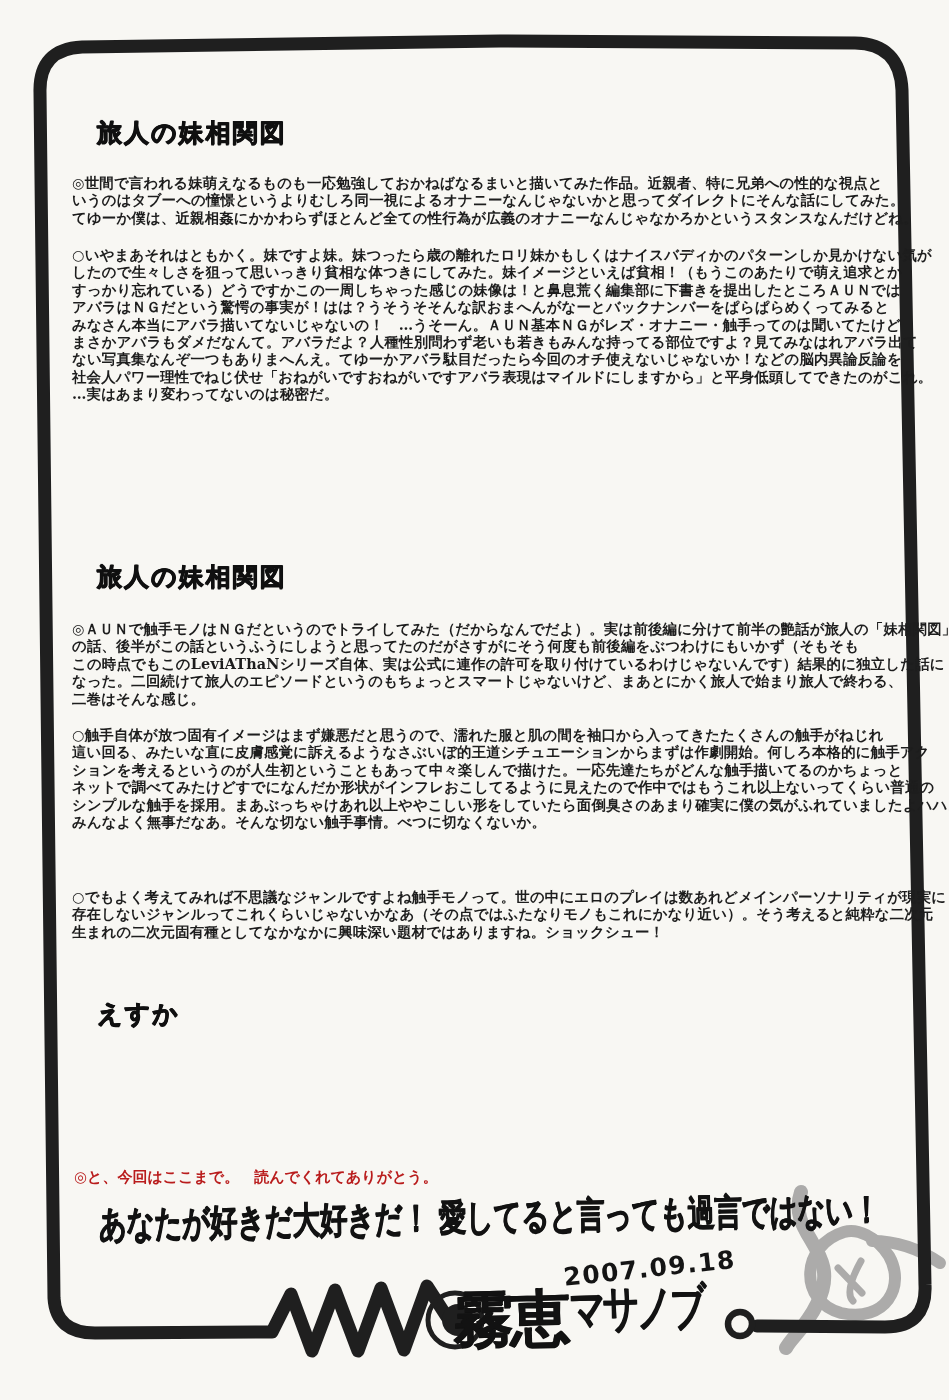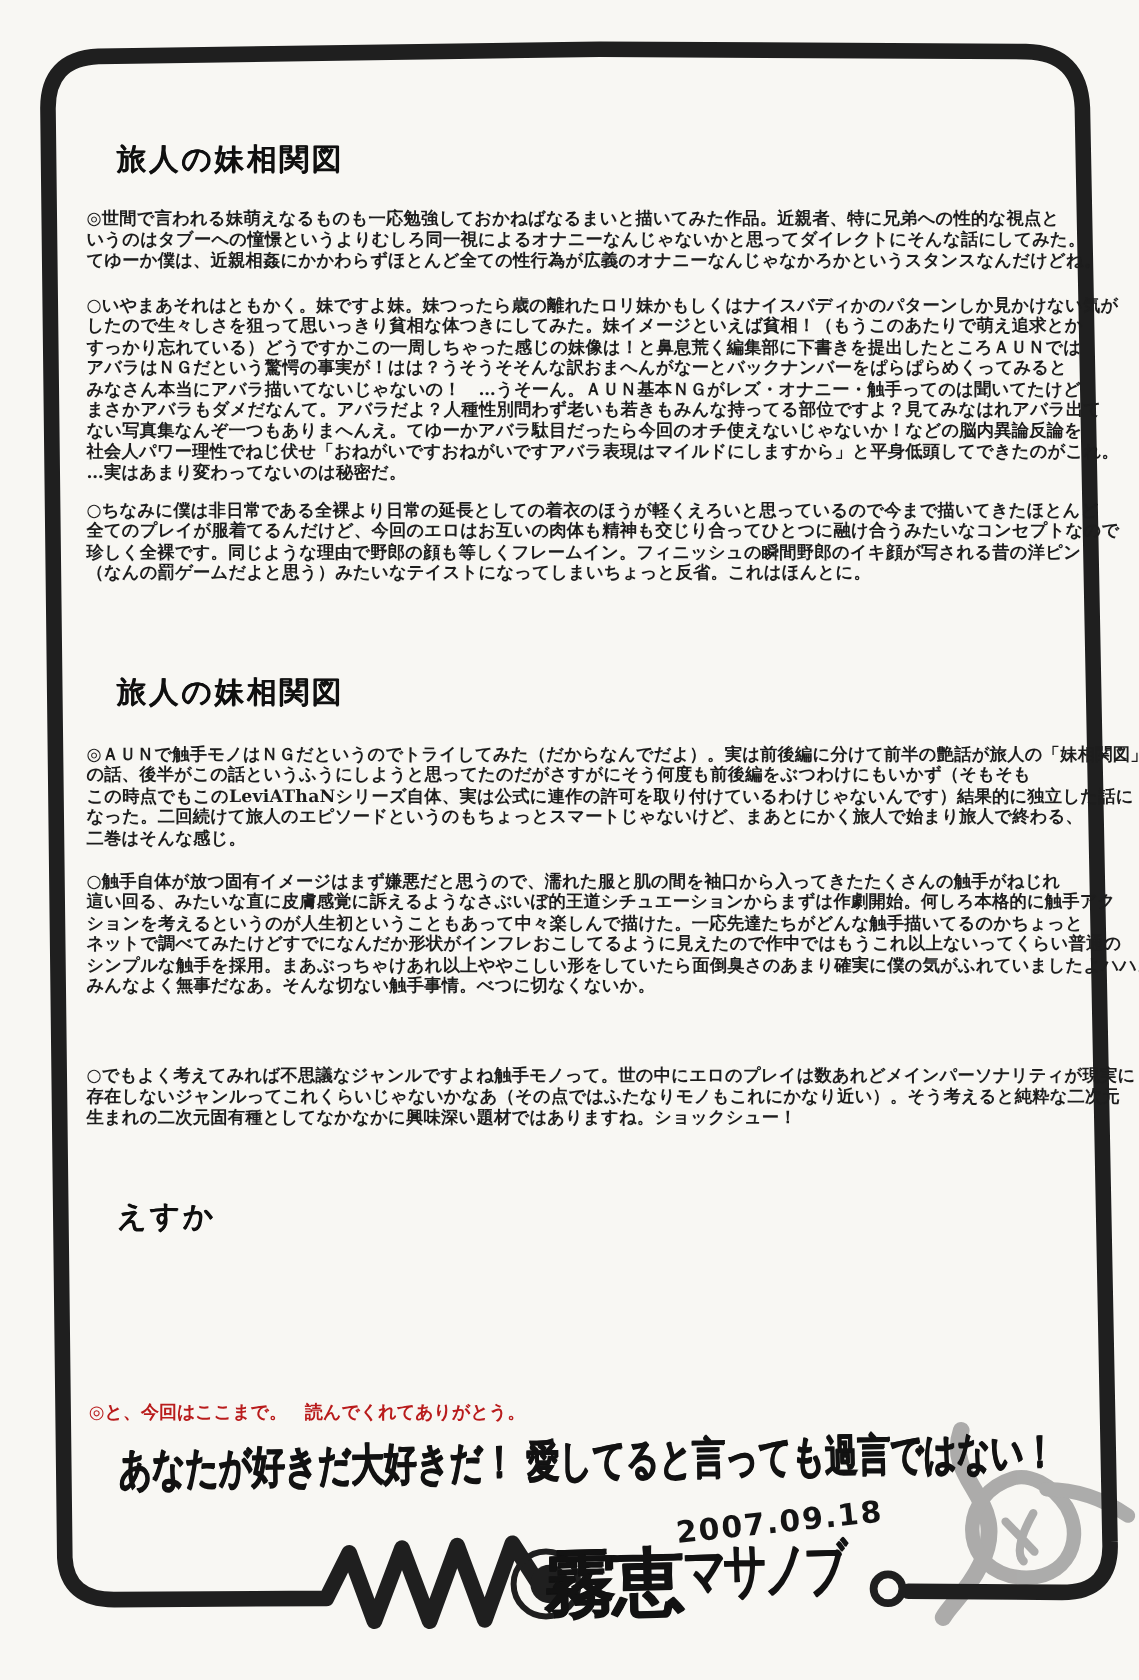--- a/index.html
+++ b/index.html
@@ -12,21 +12,21 @@
   svg.frame{position:absolute;left:0;top:0;z-index:1;}
   .para{
     position:absolute;left:72px;z-index:3;
     font-family:"DejaVu Serif",serif;
     font-size:14.4px;line-height:17.4px;letter-spacing:.2px;
     color:#1d1d1d;font-weight:600;white-space:pre;
   }
   .heading{
     position:absolute;left:97px;z-index:3;
     font-family:"DejaVu Sans",sans-serif;
-    font-size:25px;font-weight:400;letter-spacing:2px;color:#101010;
+    font-size:25px;font-weight:700;letter-spacing:2px;color:#101010;
     text-shadow:.7px 0 #101010,-.4px 0 #101010,0 .5px #101010;
     white-space:pre;
   }
   .closing{
     position:absolute;left:74px;top:1168px;z-index:3;
     font-family:"DejaVu Serif",serif;
     font-size:15px;font-weight:700;color:#b91c1c;white-space:pre;
   }
   .handwritten{
     position:absolute;left:98px;top:1200px;z-index:4;
@@ -89,24 +89,20 @@
 てゆーか僕は、近親相姦にかかわらずほとんど全ての性行為が広義のオナニーなんじゃなかろかというスタンスなんだけどね。</div>
   <div class="para" style="top:246px">○いやまあそれはともかく。妹ですよ妹。妹つったら歳の離れたロリ妹かもしくはナイスバディかのパターンしか見かけない気が
 したので生々しさを狙って思いっきり貧相な体つきにしてみた。妹イメージといえば貧相！（もうこのあたりで萌え追求とか
 すっかり忘れている）どうですかこの一周しちゃった感じの妹像は！と鼻息荒く編集部に下書きを提出したところＡＵＮでは
 アバラはＮＧだという驚愕の事実が！はは？うそうそそんな訳おまへんがなーとバックナンバーをぱらぱらめくってみると
 みなさん本当にアバラ描いてないじゃないの！　…うそーん。ＡＵＮ基本ＮＧがレズ・オナニー・触手ってのは聞いてたけど
 まさかアバラもダメだなんて。アバラだよ？人種性別問わず老いも若きもみんな持ってる部位ですよ？見てみなはれアバラ出て
 ない写真集なんぞ一つもありまへんえ。てゆーかアバラ駄目だったら今回のオチ使えないじゃないか！などの脳内異論反論を
 社会人パワー理性でねじ伏せ「おねがいですおねがいですアバラ表現はマイルドにしますから」と平身低頭してできたのがこれ。
 …実はあまり変わってないのは秘密だ。</div>
-  <div class="para" style="top:417px">○ちなみに僕は非日常である全裸より日常の延長としての着衣のほうが軽くえろいと思っているので今まで描いてきたほとんど
-全てのプレイが服着てるんだけど、今回のエロはお互いの肉体も精神も交じり合ってひとつに融け合うみたいなコンセプトなので
-珍しく全裸です。同じような理由で野郎の顔も等しくフレームイン。フィニッシュの瞬間野郎のイキ顔が写される昔の洋ピン
-（なんの罰ゲームだよと思う）みたいなテイストになってしまいちょっと反省。これはほんとに。</div>
 
   <div class="heading" style="top:560px">旅人の妹相関図</div>
   <div class="para" style="top:620px">◎ＡＵＮで触手モノはＮＧだというのでトライしてみた（だからなんでだよ）。実は前後編に分けて前半の艶話が旅人の「妹相関図」
 の話、後半がこの話というふうにしようと思ってたのだがさすがにそう何度も前後編をぶつわけにもいかず（そもそも
 この時点でもこのLeviAThaNシリーズ自体、実は公式に連作の許可を取り付けているわけじゃないんです）結果的に独立した話に
 なった。二回続けて旅人のエピソードというのもちょっとスマートじゃないけど、まあとにかく旅人で始まり旅人で終わる、
 二巻はそんな感じ。</div>
   <div class="para" style="top:726px">○触手自体が放つ固有イメージはまず嫌悪だと思うので、濡れた服と肌の間を袖口から入ってきたたくさんの触手がねじれ
 這い回る、みたいな直に皮膚感覚に訴えるようなさぶいぼ的王道シチュエーションからまずは作劇開始。何しろ本格的に触手アク
 ションを考えるというのが人生初ということもあって中々楽しんで描けた。一応先達たちがどんな触手描いてるのかちょっと

